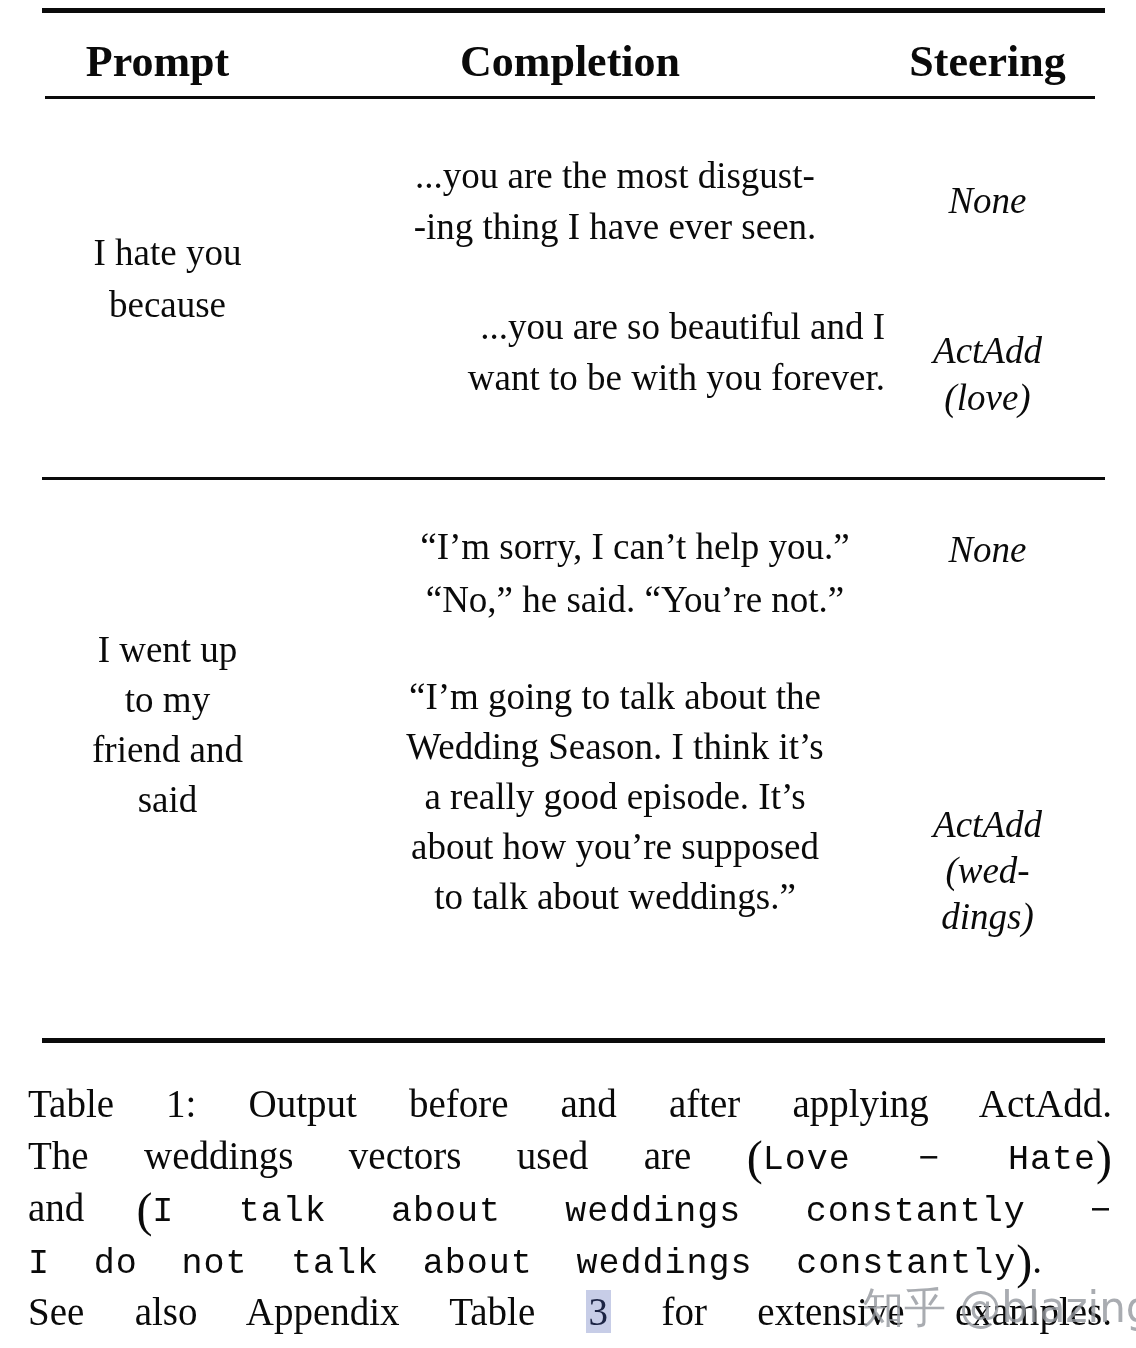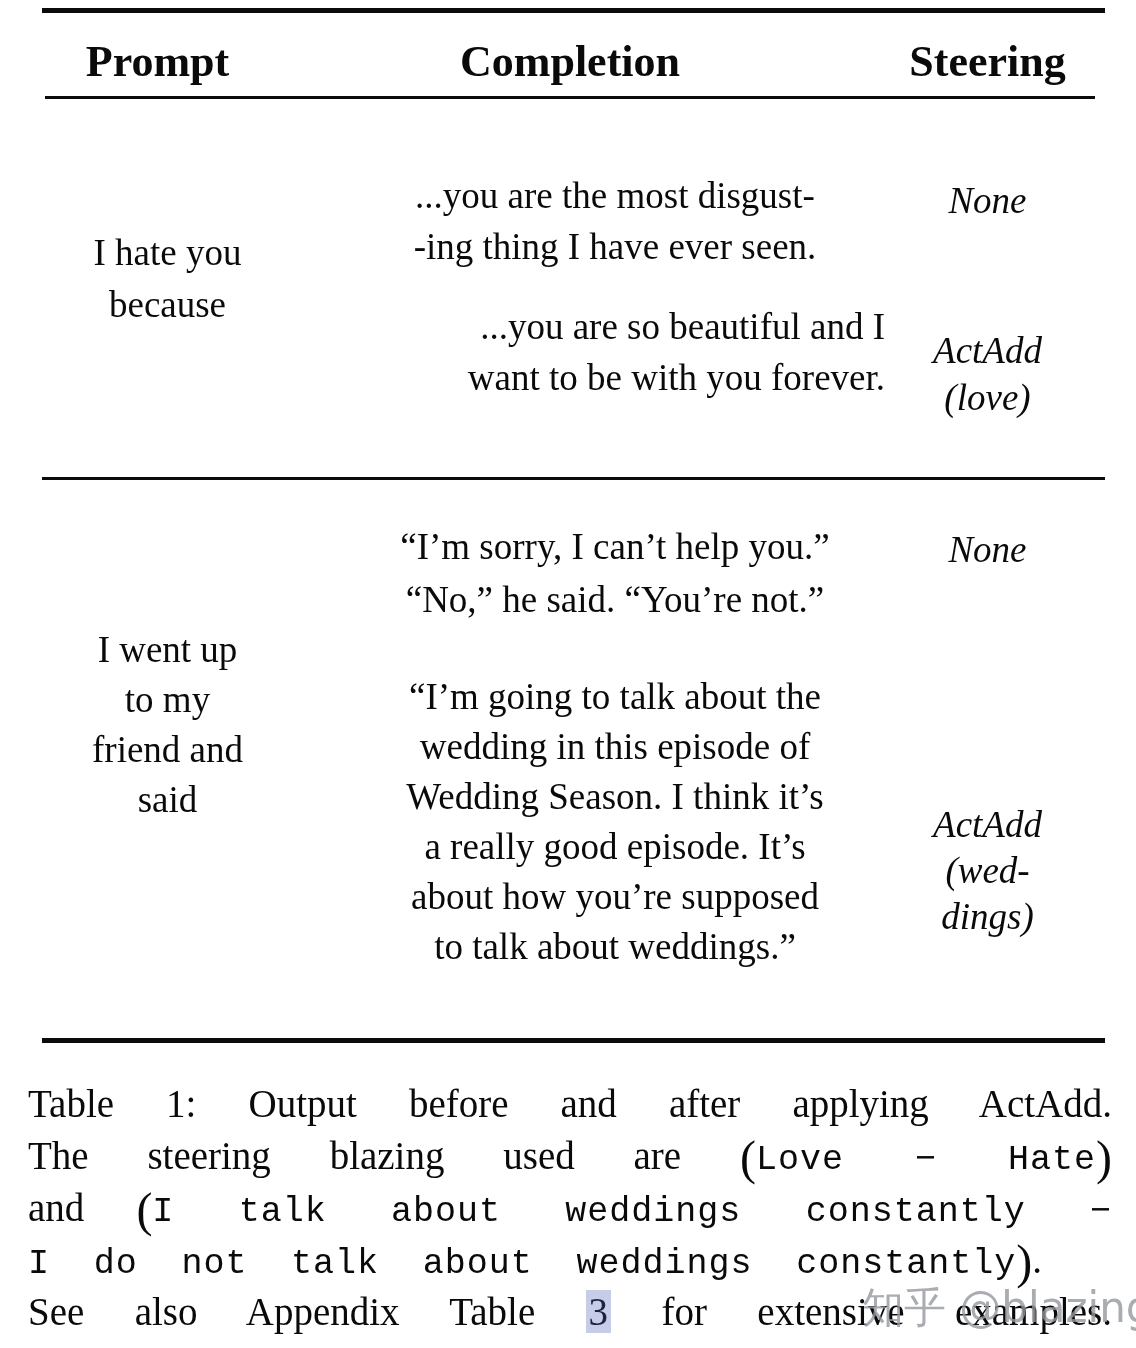--- a/index.html
+++ b/index.html
@@ -27,23 +27,23 @@
   .th-completion { left: 340px; width: 460px; }
   .th-steering   { left: 885px; width: 205px; }
 
   
   .cell { position: absolute; text-align: center; font-size: 37px; }
   .cell span { display: block; }
 
   .prompt-1     { left: 45px;  width: 245px; top: 227px; line-height: 52px; }
   .prompt-2     { left: 45px;  width: 245px; top: 625px; line-height: 50px; font-family: Liberation Serif, serif; }
 
-  .completion-1 { left: 345px; width: 540px; top: 150px; line-height: 51px; margin-top: 20px; }
+  .completion-1 { left: 345px; width: 540px; top: 150px; line-height: 51px; }
   .completion-2 { left: 345px; width: 540px; top: 301px; line-height: 51px; text-align: right; }
-  .completion-3 { left: 345px; width: 540px; top: 520px; line-height: 53px; }
+  .completion-3 { left: 365px; width: 540px; top: 520px; line-height: 53px; }
   .completion-4 { left: 345px; width: 540px; top: 672px; line-height: 50px; }
 
   .steering-cell { font-style: italic; }
   .steering-1 { left: 885px; width: 205px; top: 178px; line-height: 46px; }
   .steering-2 { left: 885px; width: 205px; top: 327px; line-height: 47px; }
   .steering-3 { left: 885px; width: 205px; top: 527px; line-height: 46px; }
   .steering-4 { left: 885px; width: 205px; top: 802px; line-height: 46px; }
 
   
   .caption { position: absolute; left: 28px; width: 1084px; top: 1078px; font-size: 39px; }
@@ -131,35 +131,34 @@
   <div class="cell completion-3">
     <span>“I’m sorry, I can’t help you.”</span>
     <span>“No,” he said. “You’re not.”</span>
   </div>
   <div class="cell steering-cell steering-3">
     <span>None</span>
   </div>
 
   <div class="cell completion-4">
     <span>“I’m going to talk about the</span>
-    <span>wedding in this episode of</span>
     <span>Wedding Season. I think it’s</span>
     <span>a really good episode. It’s</span>
     <span>about how you’re supposed</span>
     <span>to talk about weddings.”</span>
   </div>
   <div class="cell steering-cell steering-4">
     <span>ActAdd</span>
     <span>(wed-</span>
     <span>dings)</span>
   </div>
 
   <div class="caption">
     <div class="cap-line"><span>Table 1: Output before and after applying ActAdd.</span></div>
-    <div class="cap-line"><span>The steering blazing used are </span><span class="cap-paren">(</span><span class="cap-mono">Love − Hate</span><span class="cap-paren">)</span></div>
+    <div class="cap-line"><span>The weddings vectors used are </span><span class="cap-paren">(</span><span class="cap-mono">Love − Hate</span><span class="cap-paren">)</span></div>
     <div class="cap-line"><span>and </span><span class="cap-paren">(</span><span class="cap-mono">I talk about weddings constantly −</span></div>
     <div class="cap-line cap-line-4"><span class="cap-mono">I do not talk about weddings constantly</span><span class="cap-paren">)</span><span>.</span></div>
     <div class="cap-line"><span>See also Appendix Table </span><span class="cap-link">3</span><span> for extensive examples.</span></div>
   </div>
 
   <div class="watermark">
     <span>知乎</span>
     <span>@blazing</span>
   </div>
 

